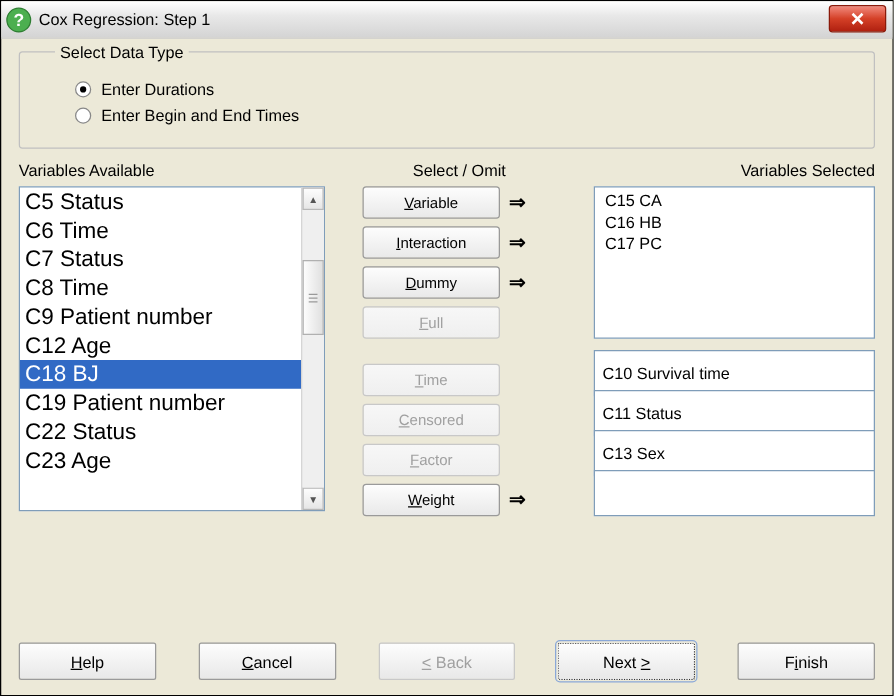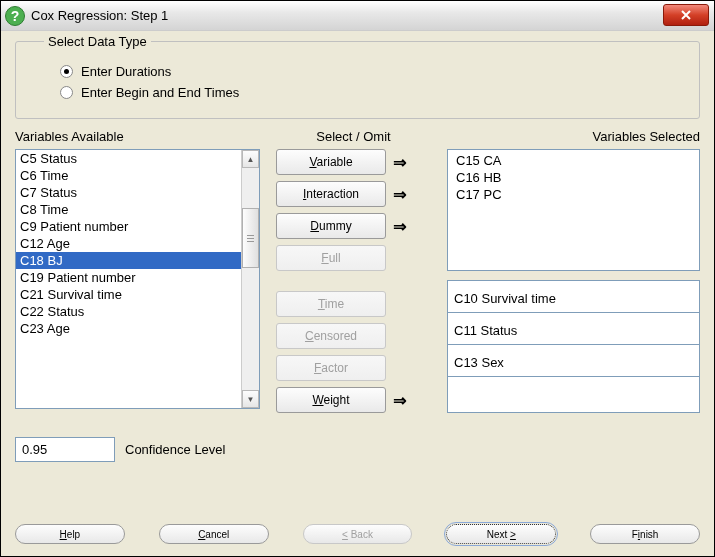--- a/index.html
+++ b/index.html
@@ -84,21 +84,21 @@
     margin-right: 8px;
     display: flex; align-items: center; justify-content: center;
   }
   .radio-row .radio-dot {
     width: 5px; height: 5px;
     border-radius: 50%;
     background: #000;
   }
   .main-area {
     display: flex;
-    gap: 16px;
+    gap: 30px;
   }
   .col-left { flex: 0 0 245px; }
   .col-mid { flex: 0 0 155px; }
   .col-right { flex: 1; }
   .section-label {
     font-size: 13px;
     margin-bottom: 2px;
     display: block;
     height: 18px;
   }
@@ -109,21 +109,21 @@
     border: 1px solid #7f9db9;
     background: #fff;
     height: 260px;
   }
   .listbox {
     flex: 1;
     overflow: hidden;
   }
   .list-item {
     padding: 1px 4px;
-    font-size: 13px;
+    font-size: 18px;
     white-space: nowrap;
   }
   .list-item.selected {
     background: #316ac5;
     color: #fff;
   }
   .scrollbar {
     width: 18px;
     background: #f0f0f0;
     border-left: 1px solid #ccc;
@@ -227,25 +227,25 @@
   .conf-label { font-size: 13px; }
   .button-bar {
     position: absolute;
     bottom: 12px;
     left: 14px; right: 14px;
     display: flex;
     gap: 34px;
   }
   .btn-main {
     flex: 1;
-    height: 20px;
+    height: 30px;
     background: linear-gradient(to bottom,#fdfdfd,#e8e8e8);
     border: 1px solid #9a9a9a;
-    border-radius: 12px;
-    font-size: 10px;
+    border-radius: 2px;
+    font-size: 13px;
     display: flex; align-items: center; justify-content: center;
     cursor: pointer;
   }
   .btn-main.disabled { color:#a0a0a0; cursor:default; border-color:#c8c8c8;}
   .btn-main.default { border: 1px dotted #333; outline: 1px solid #8aa8d8; outline-offset:1px;}
   .btn-main .u { text-decoration: underline; }
   .spacer-mid { height: 14px; }
   .hidden-arrow { visibility: hidden; }
 </style>
 </head>
@@ -286,21 +286,20 @@
         <div class="listbox-wrap">
           <div class="listbox" id="available-list">
               <div class="list-item">C5 Status</div>
               <div class="list-item">C6 Time</div>
               <div class="list-item">C7 Status</div>
               <div class="list-item">C8 Time</div>
               <div class="list-item">C9 Patient number</div>
               <div class="list-item">C12 Age</div>
               <div class="list-item selected">C18 BJ</div>
               <div class="list-item">C19 Patient number</div>
-              <div class="list-item">C21 Survival time</div>
               <div class="list-item">C22 Status</div>
               <div class="list-item">C23 Age</div>
             </div>
           <div class="scrollbar">
             <div class="scroll-btn">▲</div>
             <div class="scroll-track">
               <div class="scroll-thumb">
                 <div class="grip">
                     <div></div>
                     <div></div>
@@ -388,24 +387,20 @@
         <div class="field-row">
           <input class="field-input" value="C13 Sex" style="">
         </div>
         <div class="field-row">
           <input class="field-input" value="" style="">
         </div>
       </div>
 
     </div>
 
-    <div class="conf-row">
-      <input class="conf-input" value="0.95" style="">
-      <span class="conf-label">Confidence Level</span>
-    </div>
 
   </div>
 
   <div class="button-bar">
     <div class="btn-main">
         <span><span class="u">H</span><span id="lbl-help">elp</span></span>
       </div>
     <div class="btn-main">
         <span><span class="u">C</span><span id="lbl-cancel">ancel</span></span>
       </div>

